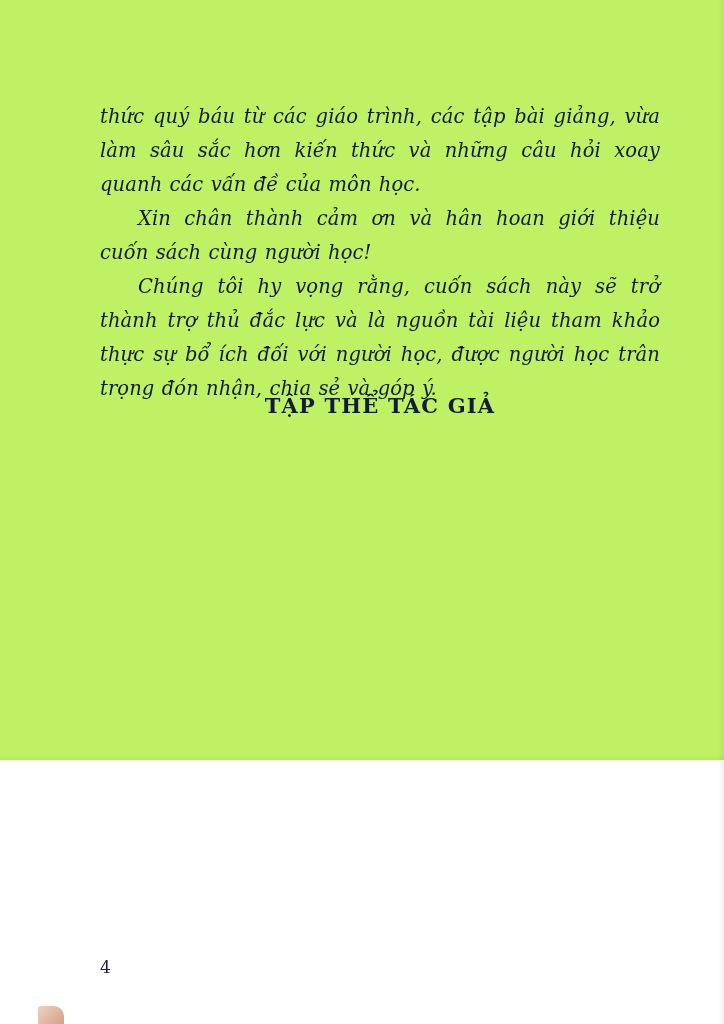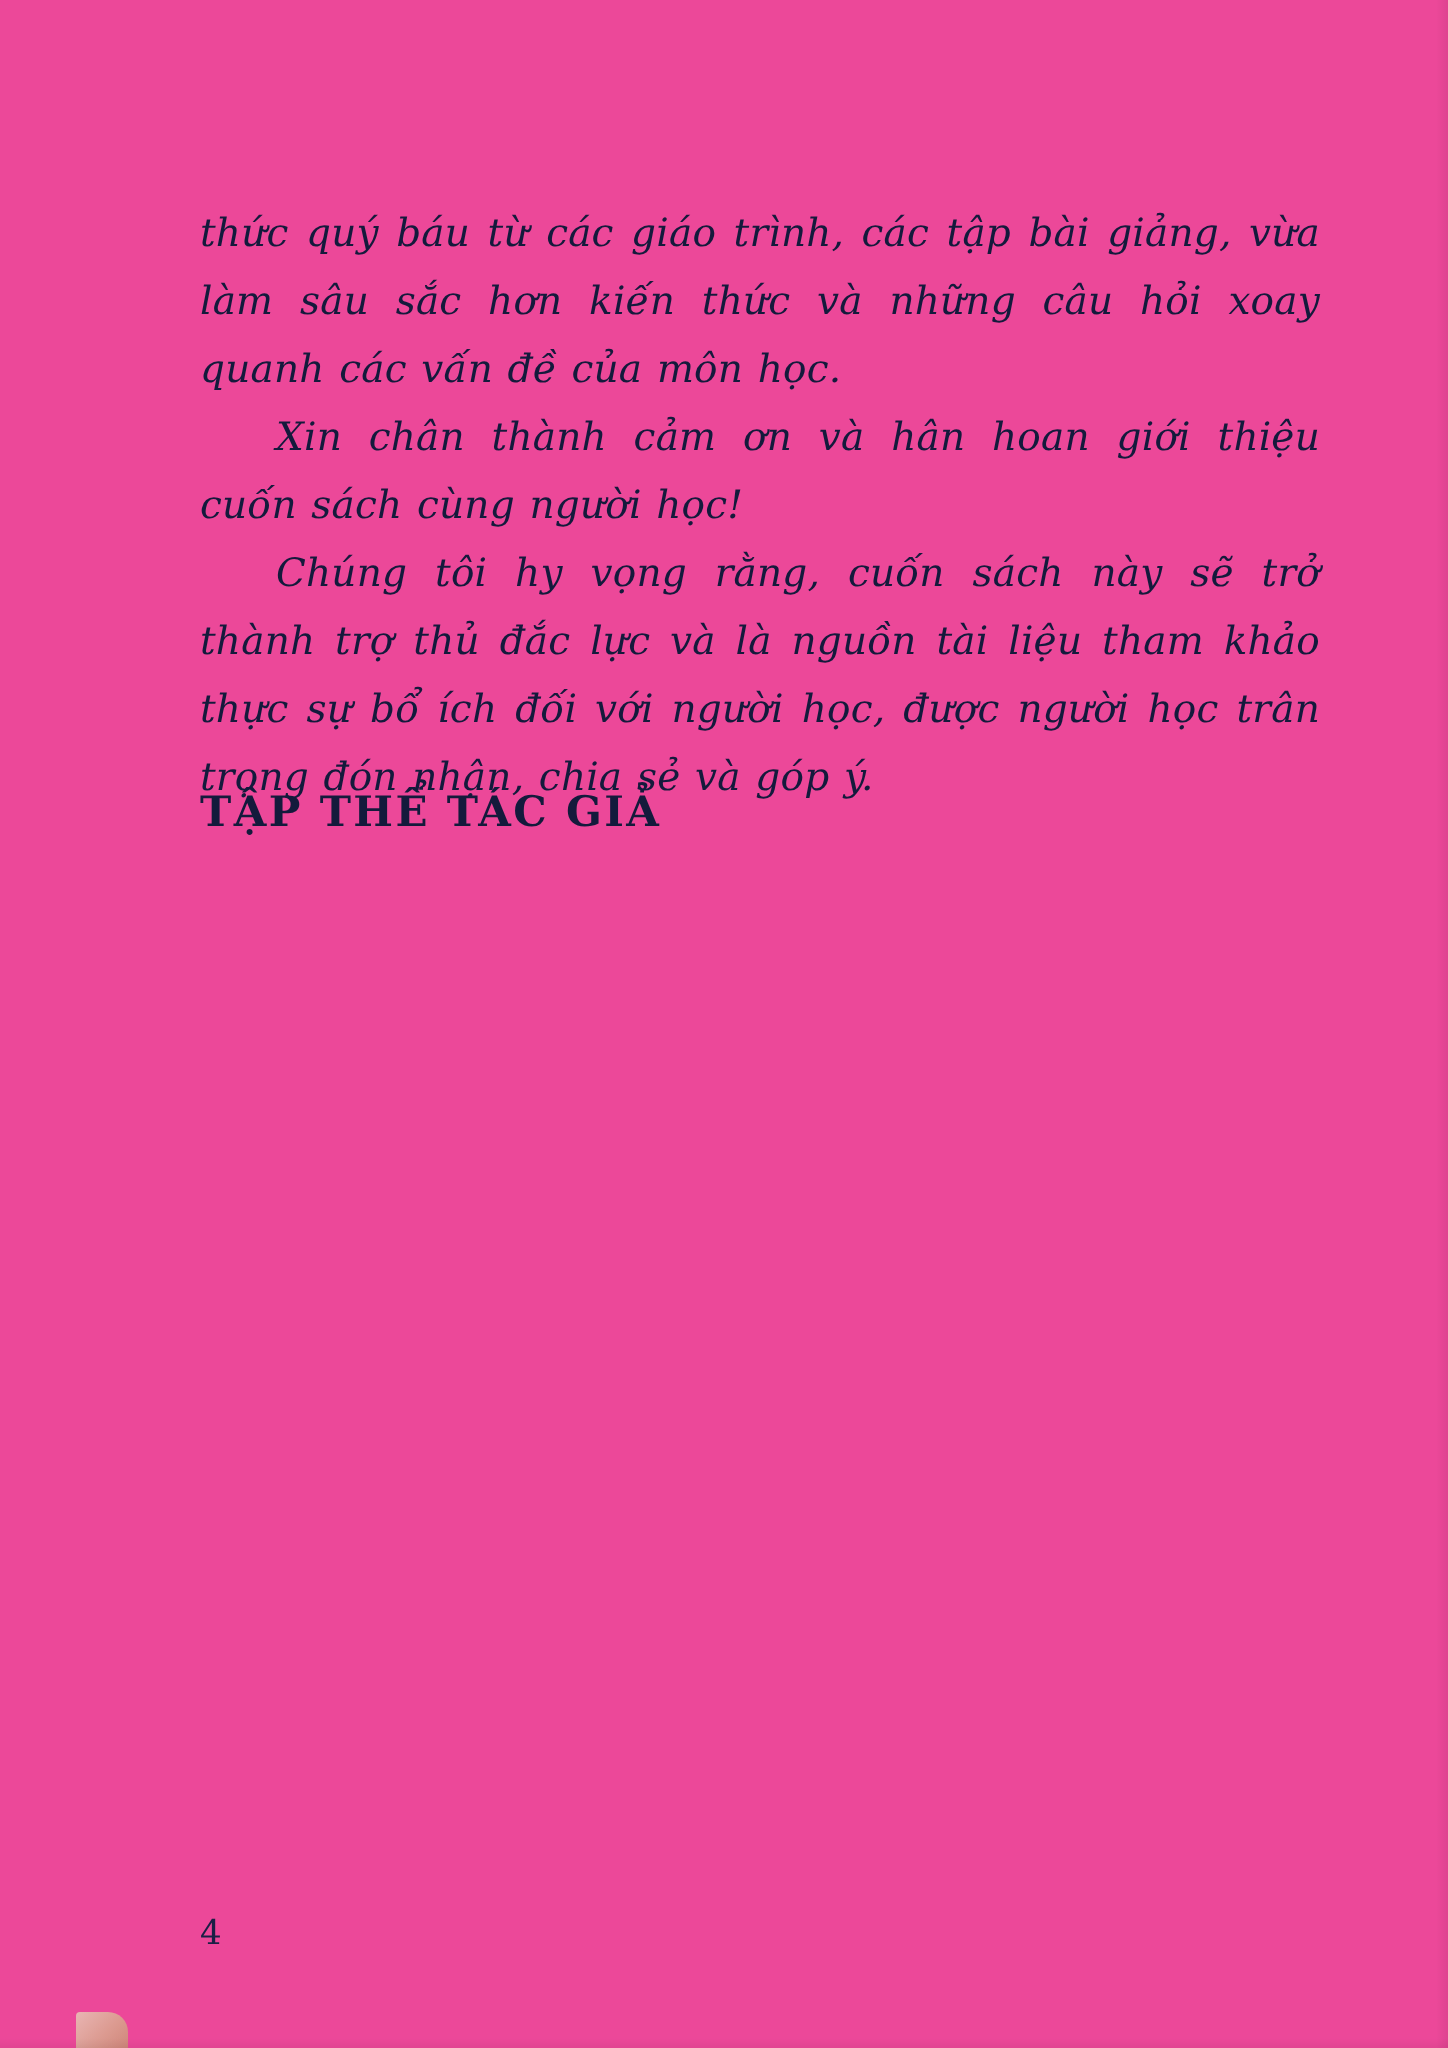--- a/index.html
+++ b/index.html
@@ -11,22 +11,22 @@
     height: 1024px;
     background: #ffffff;
     font-family: "Liberation Serif", serif;
     overflow: hidden;
     position: relative;
   }
 
   .page {
     position: relative;
     width: 724px;
-    height: 1024px;
-    background: #ec4899;
+    height: 760px;
+    background: #bef264;
     box-sizing: border-box;
   }
 
   .text-block {
     position: absolute;
     left: 100px;
     top: 100px;
     width: 560px;
   }
 
@@ -44,21 +44,21 @@
 
   .para.indent {
     text-indent: 38px;
   }
 
   .signature {
     position: absolute;
     left: 100px;
     top: 393px;
     width: 560px;
-    text-align: left;
+    text-align: center;
     font-family: "DejaVu Serif", serif;
     font-weight: bold;
     font-style: normal;
     font-size: 21px;
     letter-spacing: 1.2px;
     color: #141a3c;
   }
 
   .page-number {
     position: absolute;

